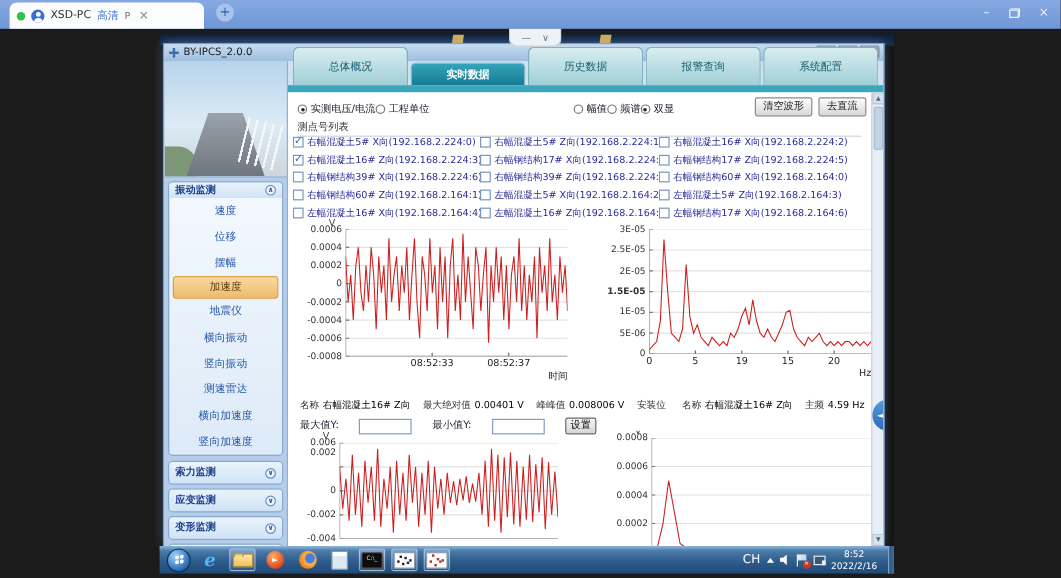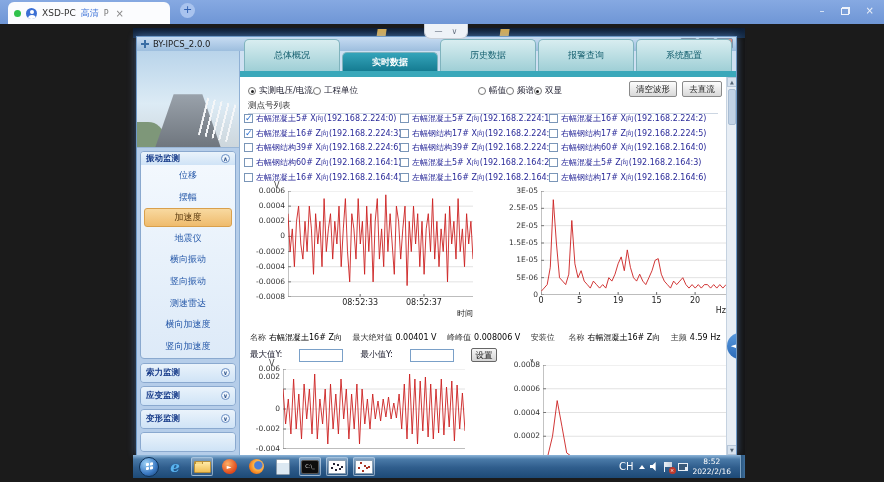--- a/index.html
+++ b/index.html
@@ -181,20 +181,23 @@
             <div class="rail"></div>
           </div>
           <div class="accordion">
             <div class="sbox">
               <div class="shead">
                 <span>振动监测</span>
                 <span class="scirc">∧</span>
               </div>
               <div>
 
+                  <div class="sb-item">
+                    <span>速度</span>
+                  </div>
 
                   <div class="sb-item">
                     <span>位移</span>
                   </div>
 
                   <div class="sb-item">
                     <span>摆幅</span>
                   </div>
 
                   <div class="sb-item active">
@@ -458,21 +461,21 @@
                   <span style="left: 135.975px;">08:52:37</span>
                   <span class="ch-xl">时间</span>
                 </div>
               </div>
             <div id="chart2" class="chart">
                 <div class="ch-row">
                   <div class="ch-ya" style="width: 36px; height: 104px;">
                     <span style="top: 0px;">3E-05</span>
                     <span style="top: 17.3333px;">2.5E-05</span>
                     <span style="top: 34.6667px;">2E-05</span>
-                    <span style="top: 52px;">1.5E-05</span>
+                    <span style="top: 52px; font-weight: bold;">1.5E-05</span>
                     <span style="top: 69.3333px;">1E-05</span>
                     <span style="top: 86.6667px;">5E-06</span>
                     <span style="top: 104px;">0</span>
                   </div>
                   <svg width="185" height="104">
                     <line x1="0" y1="0" x2="185" y2="0" stroke="#e2e2e2" stroke-width="1"></line>
                     <line x1="0" y1="0" x2="3" y2="0" stroke="#777" stroke-width="1"></line>
                     <line x1="0" y1="17.333333333333332" x2="185" y2="17.333333333333332" stroke="#e2e2e2" stroke-width="1"></line>
                     <line x1="0" y1="17.333333333333332" x2="3" y2="17.333333333333332" stroke="#777" stroke-width="1"></line>
                     <line x1="0" y1="34.666666666666664" x2="185" y2="34.666666666666664" stroke="#e2e2e2" stroke-width="1"></line>

